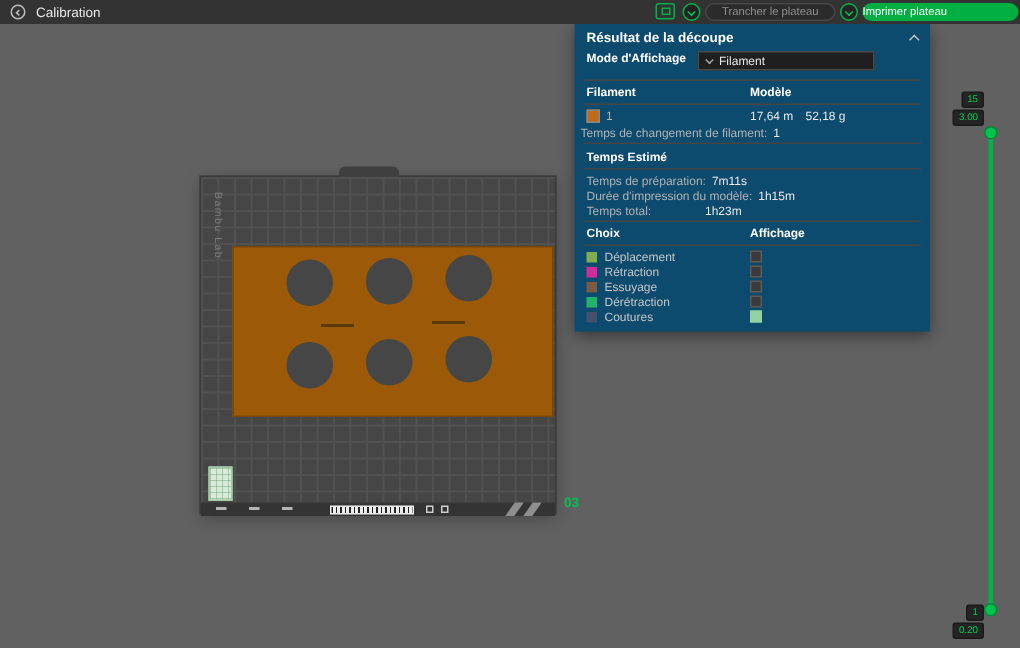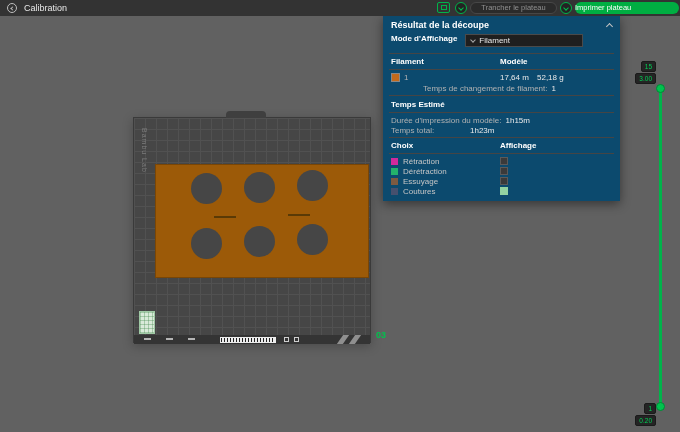--- a/index.html
+++ b/index.html
@@ -68,21 +68,21 @@
   .mode-label { font-weight:bold; color:#ffffff; }
   .dropdown { margin-left:8px; display:flex; align-items:center; gap:4px; background:#1f1f1f; border:1px solid #4a4a4a; height:13px; padding:0 5px; width:118px; color:#e8e8e8; }
   .dd-chev { width:4px; height:4px; border-right:1.2px solid #a8a8a8; border-bottom:1.2px solid #a8a8a8; transform:rotate(45deg); margin-top:-2px; }
   .divider { border-top:1px solid #454545; margin:2px 6px; }
   .th-row { display:flex; padding:1px 8px; font-weight:bold; color:#ffffff; height:11px; align-items:center; }
   .col-a { flex:0 0 109px; display:flex; align-items:center; gap:4px; }
   .col-b { flex:0 0 37px; }
   .swatch { width:9px; height:9px; border:1px solid #888; display:inline-block; }
   .muted { color:#b2b2b2; }
   .val { color:#e9e9e9; }
-  .kv { display:flex; padding:0 4px; height:10px; align-items:center; gap:4px;margin-left:36px; }
+  .kv { display:flex; padding:0 4px; height:10px; align-items:center; gap:4px; }
   .sec-title { padding:2px 8px; font-weight:bold; color:#ffffff; height:12px; }
   .t-row { display:flex; padding:0 8px; height:10px; align-items:center; }
   .t-row .k { min-width:79px; padding-right:4px; color:#b2b2b2; }
   .t-row .v { color:#e9e9e9; white-space:nowrap; }
   .leg-row { display:flex; padding:0 8px; height:10px; align-items:center; }
   .leg-row .sw { width:7px; height:7px; display:inline-block; margin-right:5px; }
   .leg-row .lab { flex:0 0 97px; color:#c6c6c6; }
   .checkbox { width:8px; height:8px; background:#3a3a3a; border:1px solid #5a5a5a; display:inline-block; }
   .checkbox.on { background:#93d3a2; border-color:#93d3a2; }
 
@@ -187,48 +187,57 @@
     <div class="kv">
       <span class="muted">Temps de changement de filament:</span>
       <span class="val">1</span>
     </div>
 
     <div class="divider"></div>
     <div class="sec-title">Temps Estimé</div>
     <div class="divider"></div>
 
     <div class="t-row">
+      <span class="k">Temps de préparation:</span>
+      <span class="v">7m11s</span>
+    </div>
+    <div class="t-row">
       <span class="k">Durée d'impression du modèle:</span>
       <span class="v">1h15m</span>
     </div>
     <div class="t-row">
       <span class="k">Temps total:</span>
       <span class="v">1h23m</span>
     </div>
 
     <div class="divider"></div>
     <div class="th-row">
       <span class="col-a">Choix</span>
       <span>Affichage</span>
     </div>
     <div class="divider"></div>
 
     <div class="leg-row">
+      <span class="sw" style="background: rgb(127, 174, 79);"></span>
+      <span class="lab">Déplacement</span>
+      <span class="checkbox"></span>
+    </div>
+    <div class="leg-row">
       <span class="sw" style="background: rgb(208, 42, 156);"></span>
       <span class="lab">Rétraction</span>
       <span class="checkbox"></span>
     </div>
     <div class="leg-row">
+      <span class="sw" style="background: rgb(125, 90, 65);"></span>
+      <span class="lab">Essuyage</span>
+      <span class="checkbox"></span>
+    </div>
+    <div class="leg-row">
       <span class="sw" style="background: rgb(35, 178, 107);"></span>
       <span class="lab">Dérétraction</span>
-      <span class="checkbox"></span>
-    </div>
-    <div class="leg-row">
-      <span class="sw" style="background: rgb(125, 90, 65);"></span>
-      <span class="lab">Essuyage</span>
       <span class="checkbox"></span>
     </div>
     <div class="leg-row">
       <span class="sw" style="background: rgb(70, 80, 110);"></span>
       <span class="lab">Coutures</span>
       <span class="checkbox on"></span>
     </div>
   </div>
 
   <div class="badges badges-top">

